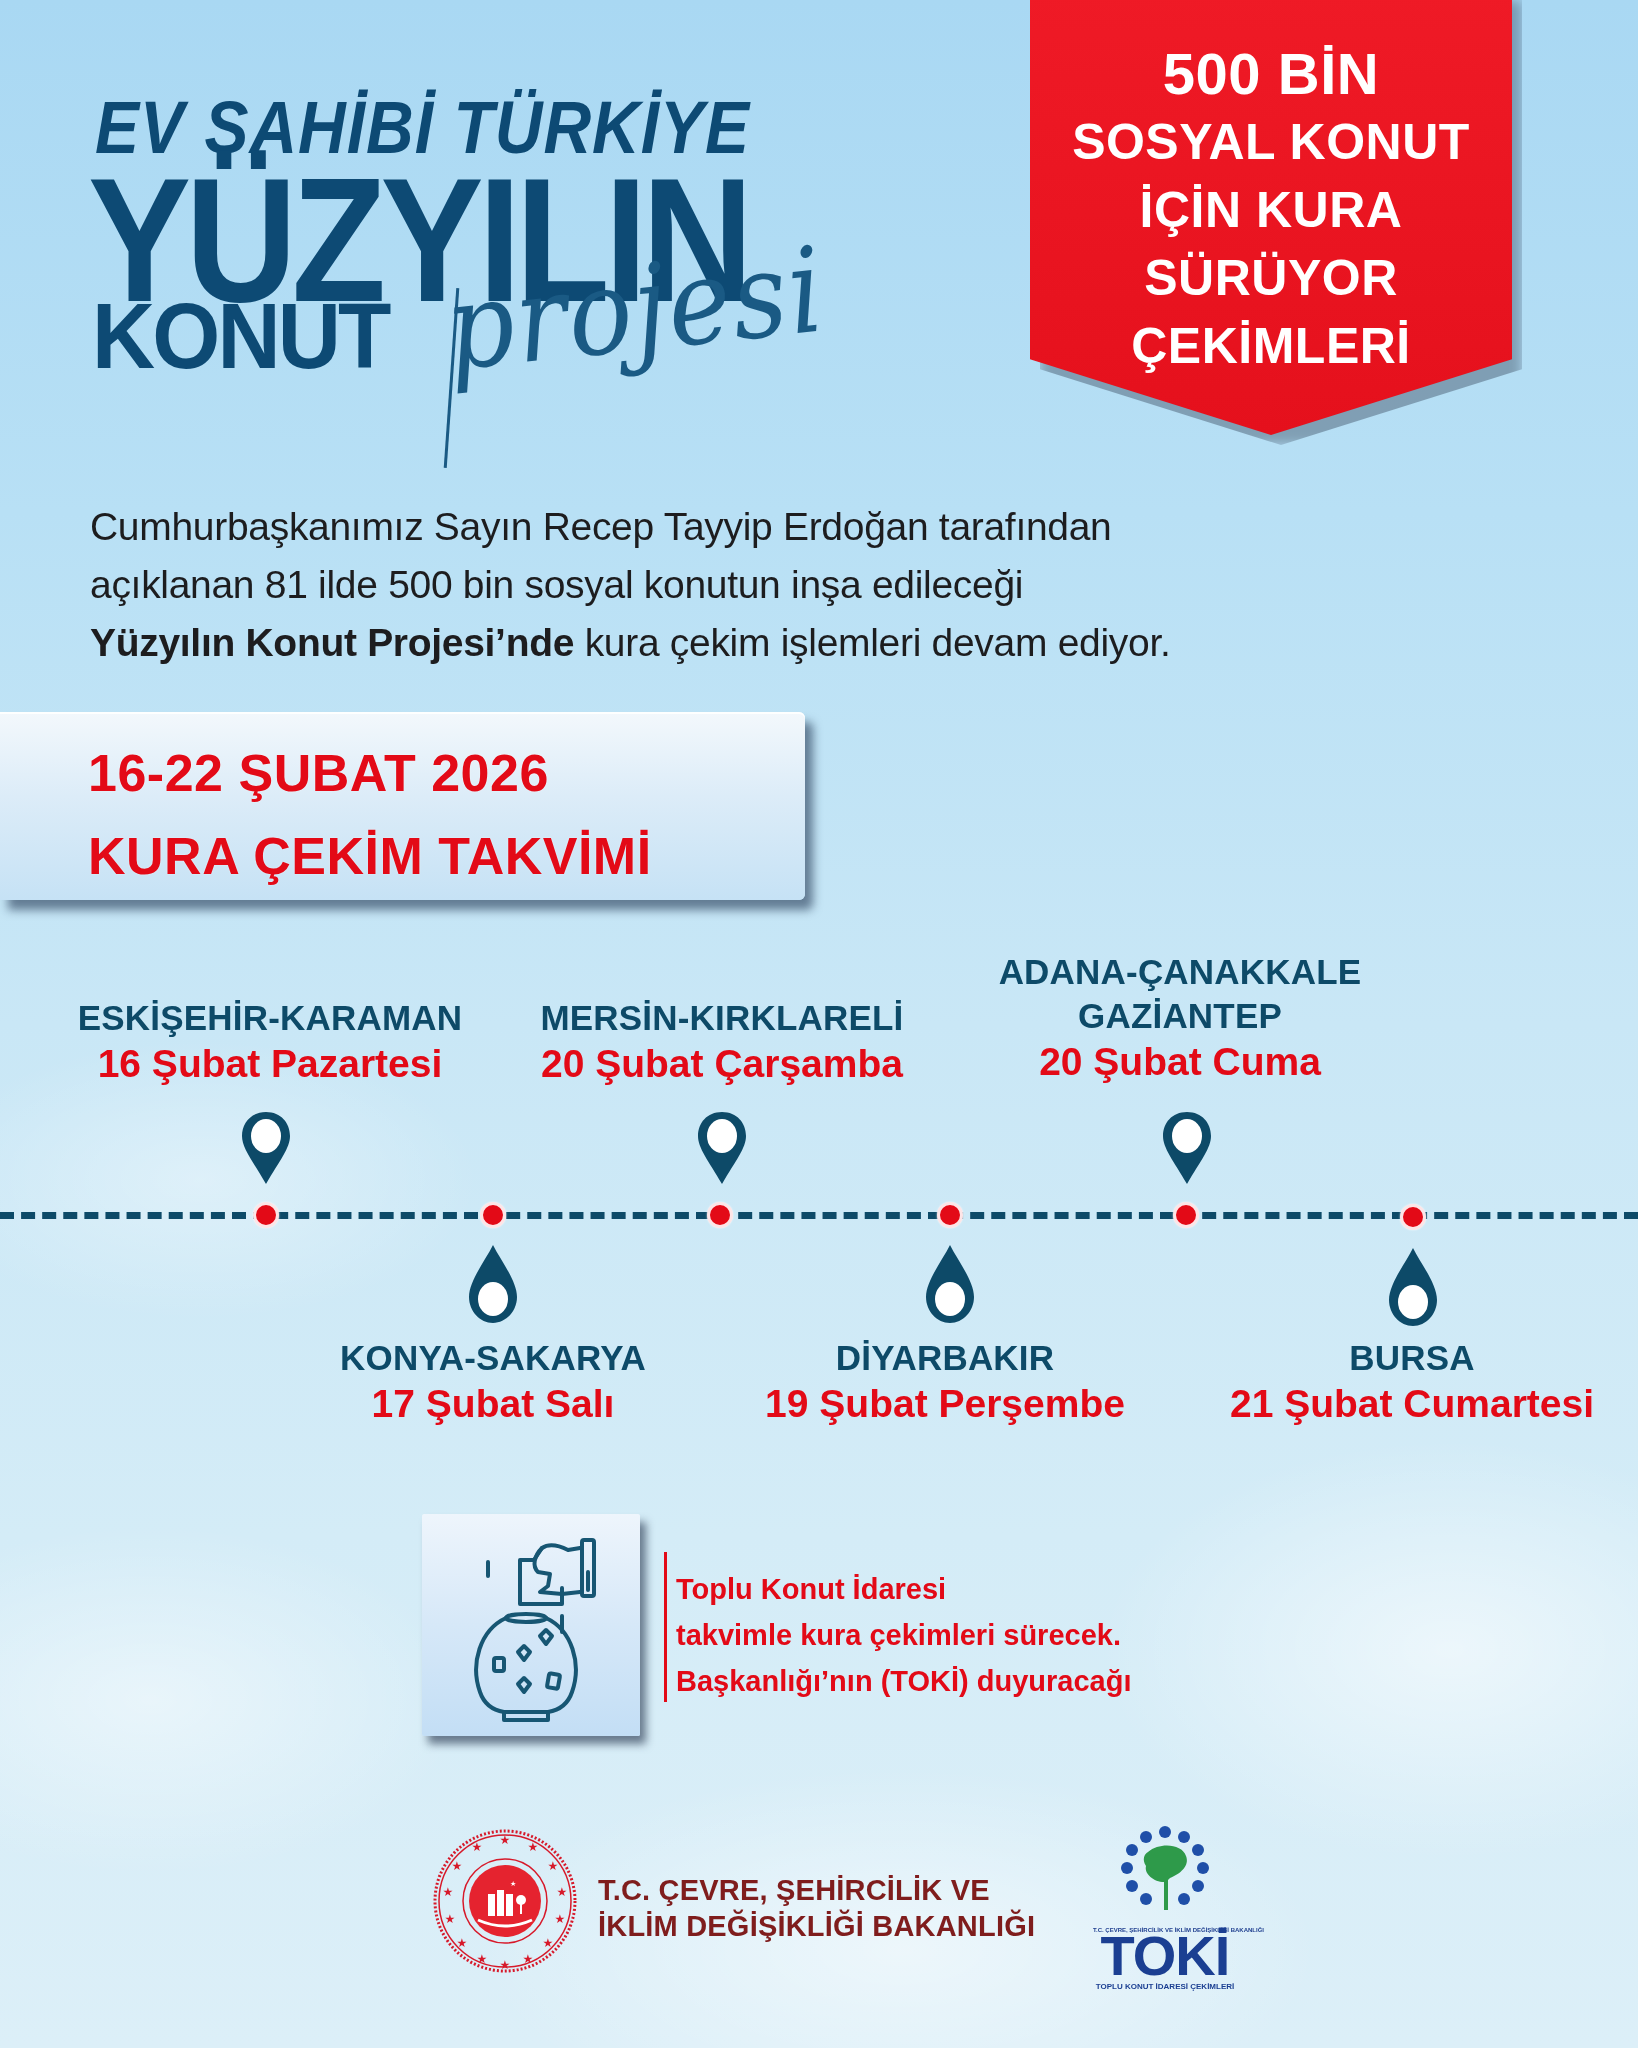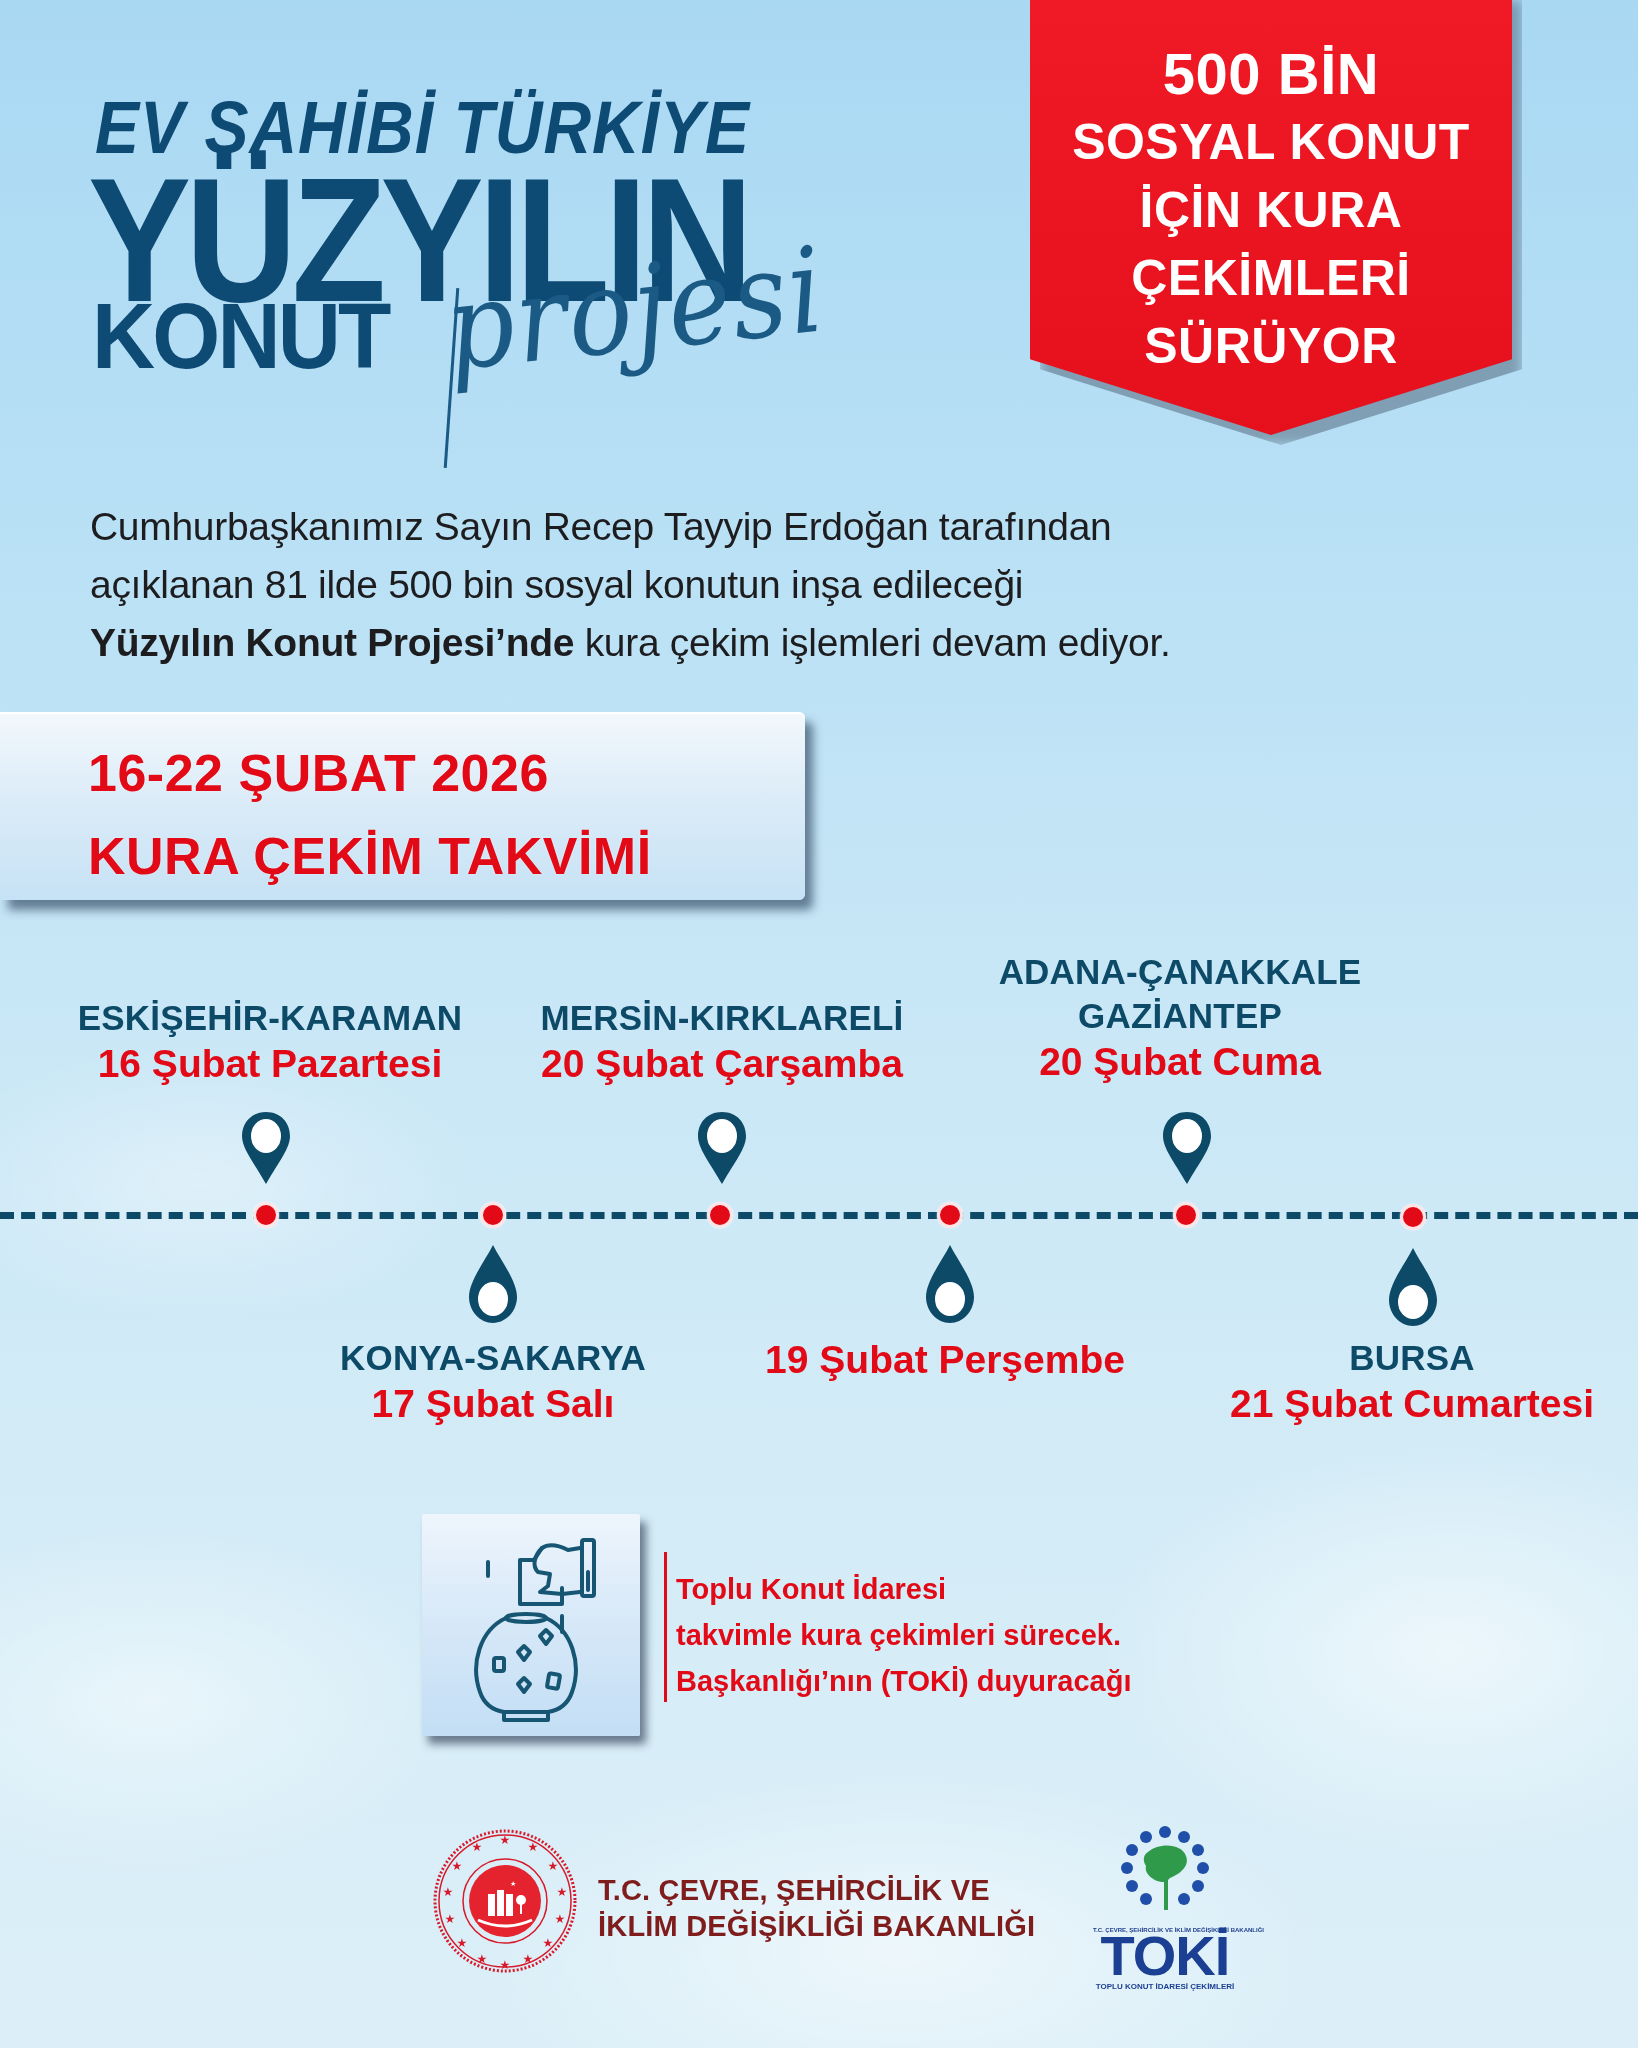--- a/index.html
+++ b/index.html
@@ -162,22 +162,22 @@
 <div class="abs title-line3">KONUT</div>
 <div class="abs script-stem"></div>
 <div class="abs title-script">projesi</div>
 
 <div class="abs badge-shadow"></div>
 <div class="abs badge"></div>
 <div class="abs badge-text">
   <div class="l1">500 BİN</div>
   <div>SOSYAL KONUT</div>
   <div>İÇİN KURA</div>
+  <div>SÜRÜYOR</div>
   <div>ÇEKİMLERİ</div>
-  <div>SÜRÜYOR</div>
 </div>
 
 <div class="abs intro">
   <div>Cumhurbaşkanımız Sayın Recep Tayyip Erdoğan tarafından</div>
   <div>açıklanan 81 ilde 500 bin sosyal konutun inşa edileceği</div>
   <div><b>Yüzyılın Konut Projesi’nde</b><span> kura çekim işlemleri devam ediyor.</span></div>
 </div>
 
 <div class="abs date-panel"></div>
 <div class="abs date-line1">16-22 ŞUBAT 2026</div>
@@ -214,20 +214,21 @@
   <ellipse cx="26" cy="24" rx="15" ry="17" fill="#ffffff"></ellipse>
 </svg>
 <div class="abs dot" style="left:720px; top:1215px;"></div>
 
 <div class="abs dot" style="left:950px; top:1215px;"></div>
 <svg class="abs drop" style="left:950px; top:1245px;" viewBox="0 0 52 78">
   <path d="M26 0 C18 16 2 36 2 52 C2 66 13 78 26 78 C39 78 50 66 50 52 C50 36 34 16 26 0 Z" fill="#0d4a68"></path>
   <ellipse cx="26" cy="54" rx="15" ry="17" fill="#ffffff"></ellipse>
 </svg>
 <div class="abs ev" style="left:945px; top:1336px;">
+  <div class="ev-city">DİYARBAKIR</div>
   <div class="ev-date">19 Şubat Perşembe</div>
 </div>
 
 <div class="abs ev" style="left:1180px; top:950px;">
   <div class="ev-city">ADANA-ÇANAKKALE</div>
   <div class="ev-city">GAZİANTEP</div>
   <div class="ev-date">20 Şubat Cuma</div>
 </div>
 <svg class="abs pin" style="left:1187px; top:1112px;" viewBox="0 0 52 72">
   <path d="M26 0 C11 0 2 11 2 24 C2 36 12 48 26 72 C40 48 50 36 50 24 C50 11 41 0 26 0 Z" fill="#0d4a68"></path>

